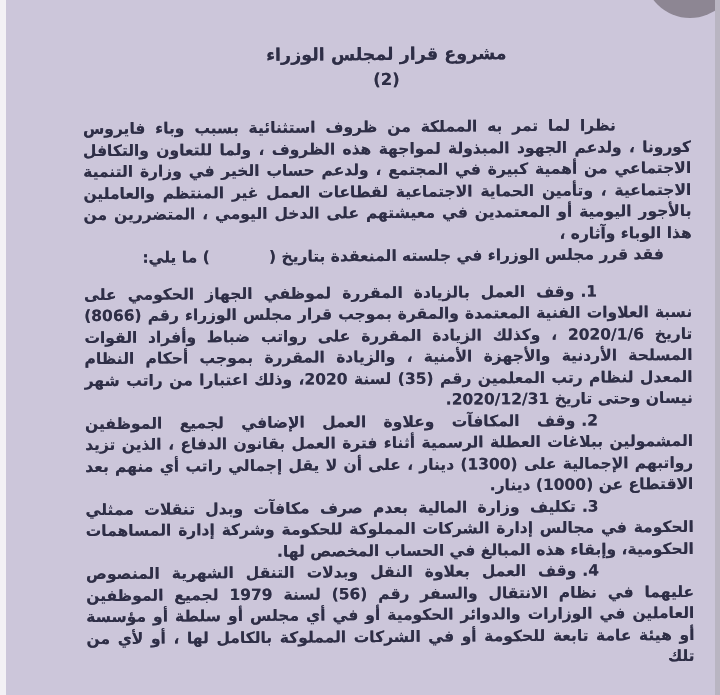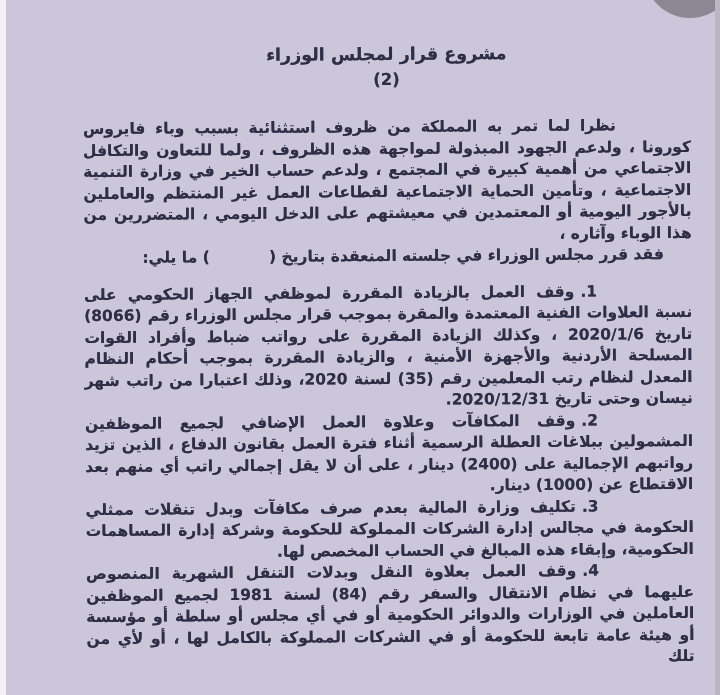--- a/index.html
+++ b/index.html
@@ -97,26 +97,26 @@
 
   <div class="decision-line">فقد قرر مجلس الوزراء في جلسته المنعقدة بتاريخ (&nbsp;&nbsp;&nbsp;&nbsp;&nbsp;&nbsp;&nbsp;&nbsp;&nbsp;&nbsp;&nbsp;) ما يلي:</div>
 
   <div class="items">
 
     <div class="doc-item">
       <span class="num">1.</span><span>وقف العمل بالزيادة المقررة لموظفي الجهاز الحكومي على نسبة العلاوات الفنية المعتمدة والمقرة بموجب قرار مجلس الوزراء رقم (8066) تاريخ 2020/1/6 ، وكذلك الزيادة المقررة على رواتب ضباط وأفراد القوات المسلحة الأردنية والأجهزة الأمنية ، والزيادة المقررة بموجب أحكام النظام المعدل لنظام رتب المعلمين رقم (35) لسنة 2020، وذلك اعتبارا من راتب شهر نيسان وحتى تاريخ 2020/12/31.</span>
     </div>
 
     <div class="doc-item">
-      <span class="num">2.</span><span>وقف المكافآت وعلاوة العمل الإضافي لجميع الموظفين المشمولين ببلاغات العطلة الرسمية أثناء فترة العمل بقانون الدفاع ، الذين تزيد رواتبهم الإجمالية على (2400) دينار ، على أن لا يقل إجمالي راتب أي منهم بعد الاقتطاع عن (1000) دينار.</span>
+      <span class="num">2.</span><span>وقف المكافآت وعلاوة العمل الإضافي لجميع الموظفين المشمولين ببلاغات العطلة الرسمية أثناء فترة العمل بقانون الدفاع ، الذين تزيد رواتبهم الإجمالية على (1300) دينار ، على أن لا يقل إجمالي راتب أي منهم بعد الاقتطاع عن (1000) دينار.</span>
     </div>
 
     <div class="doc-item">
       <span class="num">3.</span><span>تكليف وزارة المالية بعدم صرف مكافآت وبدل تنقلات ممثلي الحكومة في مجالس إدارة الشركات المملوكة للحكومة وشركة إدارة المساهمات الحكومية، وإبقاء هذه المبالغ في الحساب المخصص لها.</span>
     </div>
 
     <div class="doc-item">
-      <span class="num">4.</span><span>وقف العمل بعلاوة النقل وبدلات التنقل الشهرية المنصوص عليهما في نظام الانتقال والسفر رقم (84) لسنة 1981 لجميع الموظفين العاملين في الوزارات والدوائر الحكومية أو في أي مجلس أو سلطة أو مؤسسة أو هيئة عامة تابعة للحكومة أو في الشركات المملوكة بالكامل لها ، أو لأي من تلك</span>
+      <span class="num">4.</span><span>وقف العمل بعلاوة النقل وبدلات التنقل الشهرية المنصوص عليهما في نظام الانتقال والسفر رقم (56) لسنة 1979 لجميع الموظفين العاملين في الوزارات والدوائر الحكومية أو في أي مجلس أو سلطة أو مؤسسة أو هيئة عامة تابعة للحكومة أو في الشركات المملوكة بالكامل لها ، أو لأي من تلك</span>
     </div>
 
   </div>
 
 </div>
 
 </body></html>

